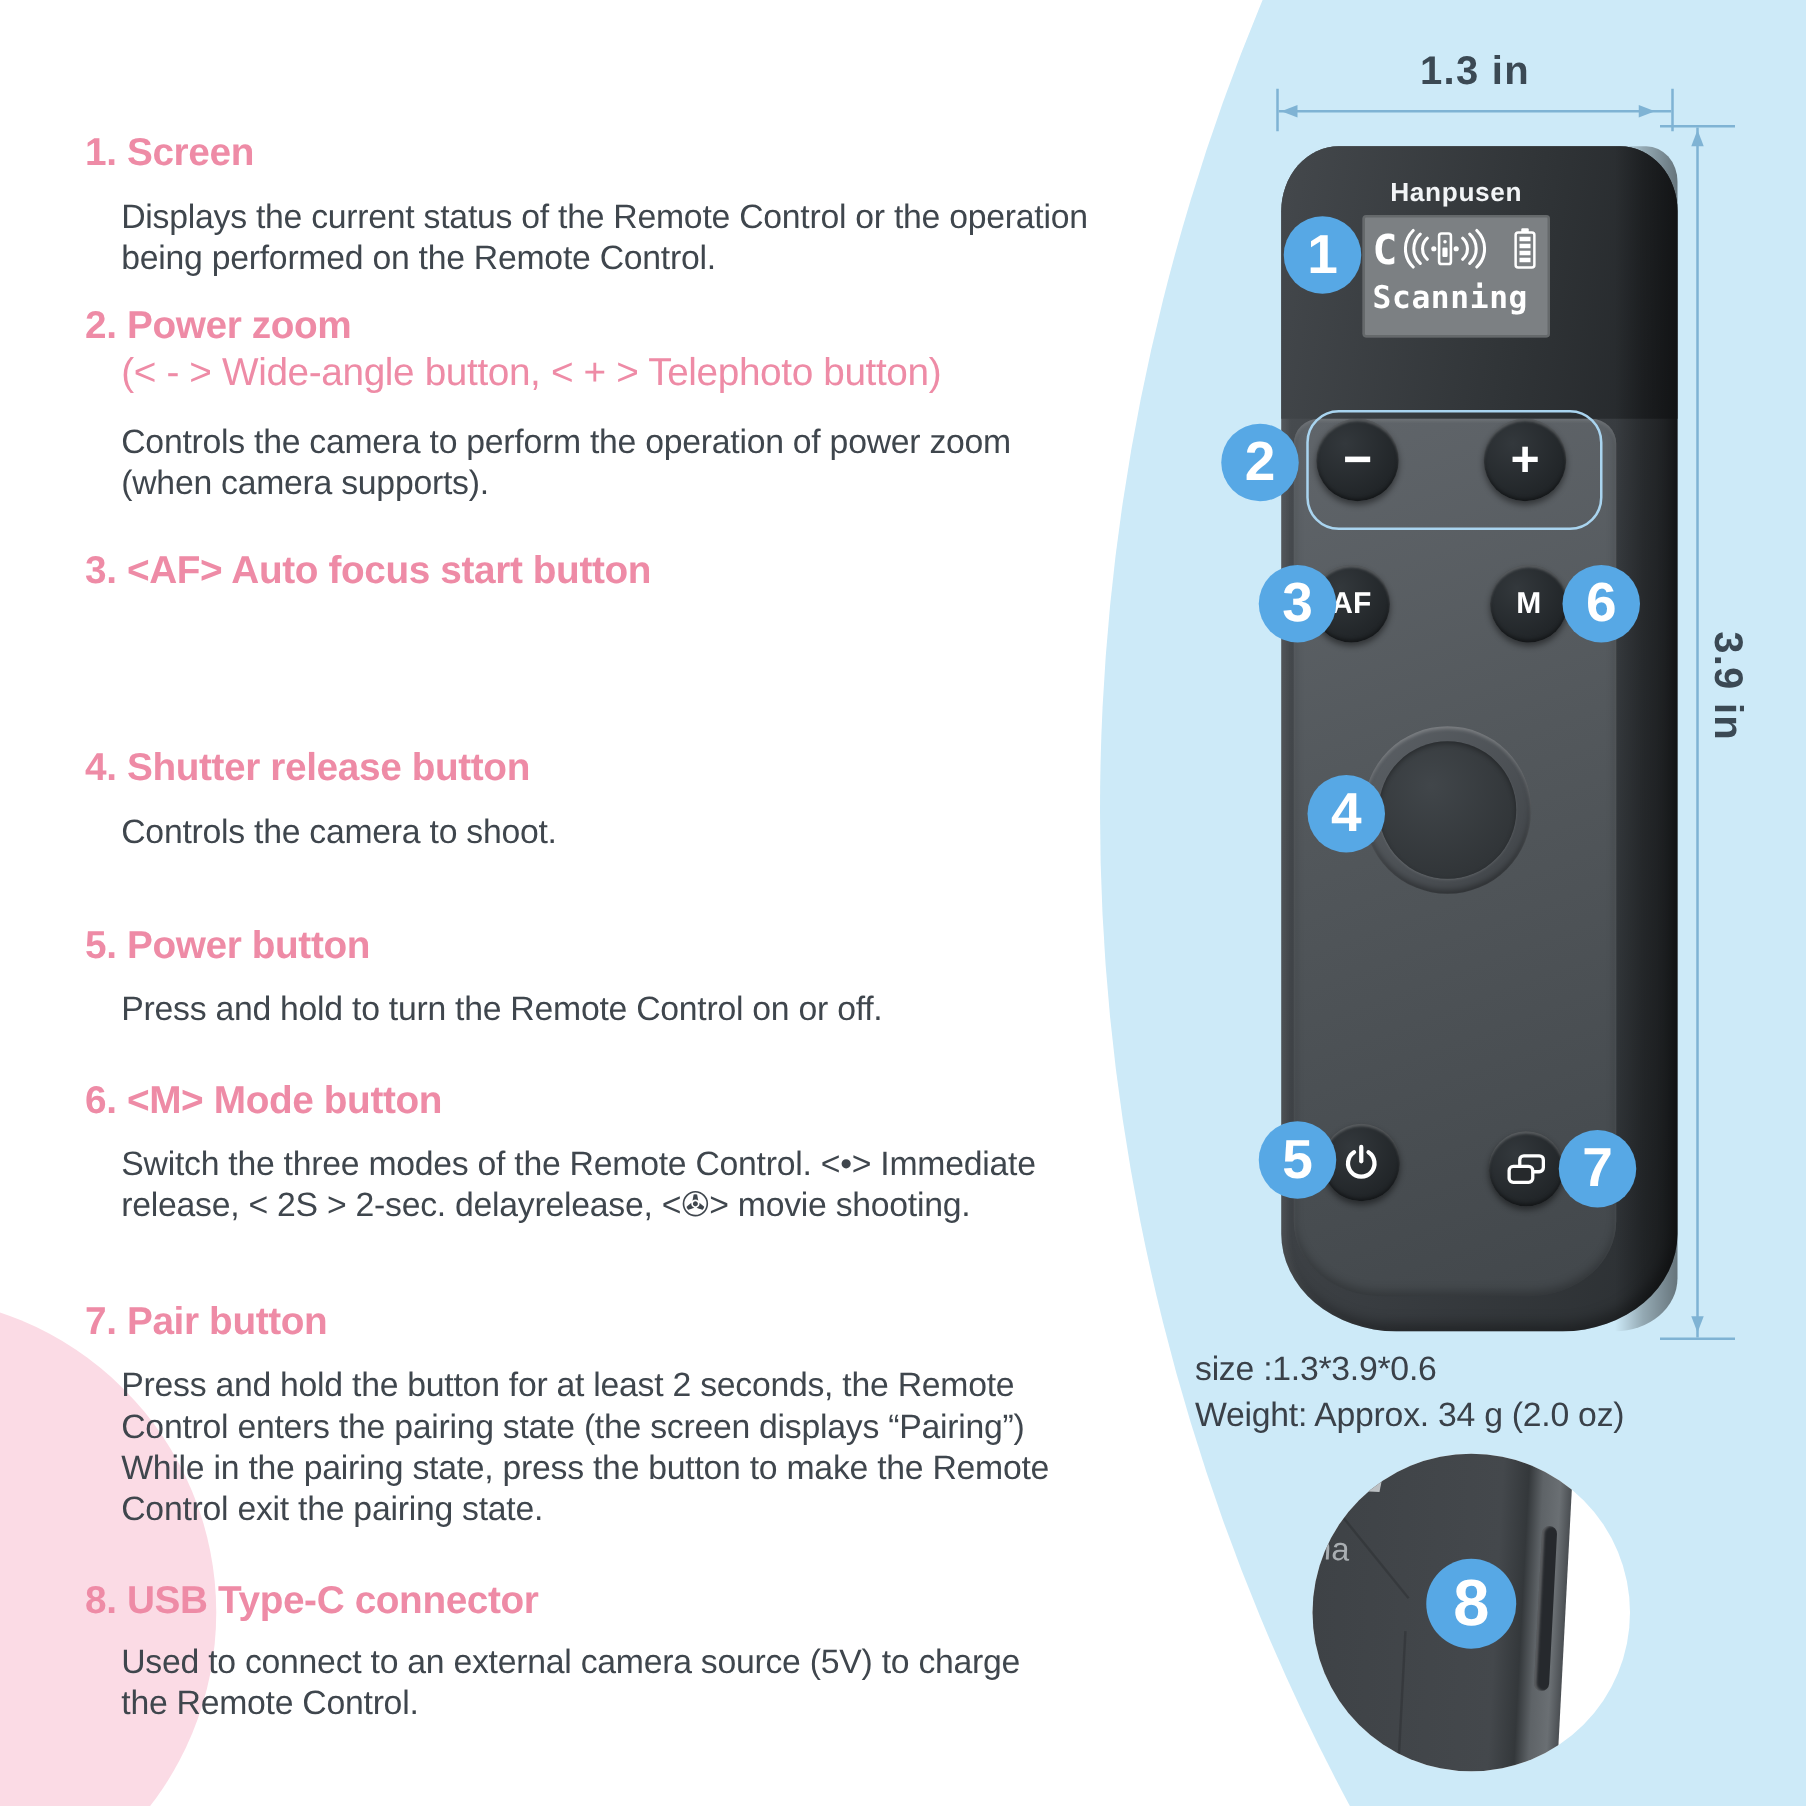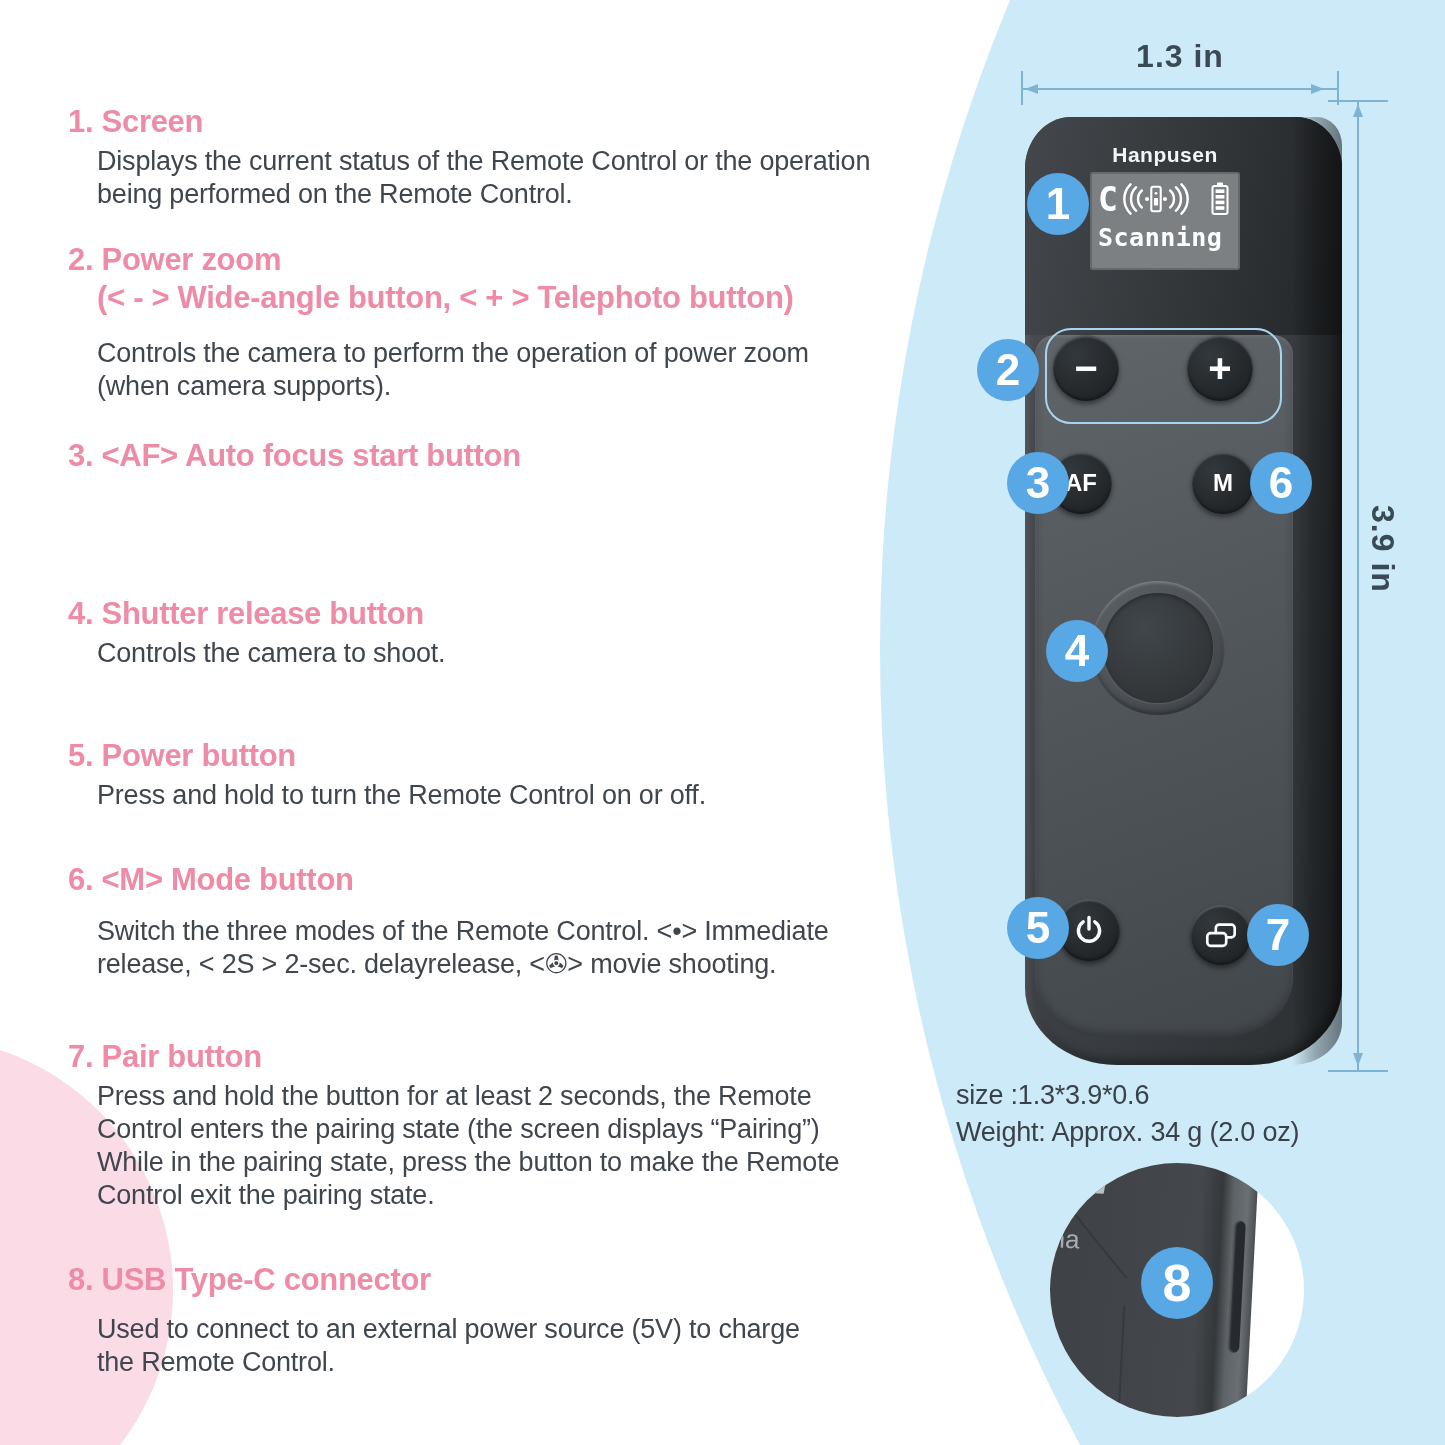--- a/index.html
+++ b/index.html
@@ -16,26 +16,26 @@
     position:absolute;left:-333px;top:1037px;width:506px;height:506px;
     border-radius:50%;background:#fbdbe5;
   }
   
   .sec{position:absolute;left:68px;width:900px;z-index:5;}
   .sec-title{
     color:#ee8ba6;font-size:31px;font-weight:700;line-height:38px;
     letter-spacing:-0.3px;white-space:pre-line;
   }
   .sec-sub{
-    color:#ee8ba6;font-size:31px;font-weight:700;line-height:38px;
+    color:#ee8ba6;font-size:31px;font-weight:400;line-height:38px;
     margin-left:29px;letter-spacing:-0.3px;white-space:pre-line;
   }
   .sec-body{
     color:#3f464d;font-size:27px;line-height:33px;margin-left:29px;
-    margin-top:4px;white-space:pre-line;letter-spacing:-0.2px;
+    margin-top:16px;white-space:pre-line;letter-spacing:-0.2px;
   }
   
   .dim{position:absolute;background:#7fb3d4;z-index:6;}
   .dim-arrow{position:absolute;width:0;height:0;z-index:6;}
   .dim-label-h{
     position:absolute;left:1080px;top:38px;width:200px;text-align:center;
     color:#3b4954;font-size:32px;font-weight:700;letter-spacing:1px;z-index:6;
   }
   .dim-label-v{
     position:absolute;left:1364px;top:505px;writing-mode:vertical-rl;
@@ -183,21 +183,21 @@
   <div class="sec" style="top:1038px;">
     <div class="sec-title">7. Pair button</div>
     <div class="sec-body">Press and hold the button for at least 2 seconds, the Remote
 Control enters the pairing state (the screen displays “Pairing”)
 While in the pairing state, press the button to make the Remote
 Control exit the pairing state.</div>
   </div>
 
   <div class="sec" style="top:1261px;">
     <div class="sec-title">8. USB Type-C connector</div>
-    <div class="sec-body" style="margin-top:14px;">Used to connect to an external power source (5V) to charge
+    <div class="sec-body" style="margin-top:14px;">Used to connect to an external camera source (5V) to charge
 the Remote Control.</div>
   </div>
 
   <div class="dim-label-h">1.3 in</div>
   <div class="dim" style="left:1023px;top:88px;width:314px;height:2px;"></div>
   <div class="dim" style="left:1021px;top:71px;width:2px;height:34px;"></div>
   <div class="dim" style="left:1337px;top:71px;width:2px;height:34px;"></div>
   <div class="dim-arrow" style="left:1025px;top:84px;border-top:5px solid transparent;border-bottom:5px solid transparent;border-right:13px solid #7fb3d4;"></div>
   <div class="dim-arrow" style="left:1311px;top:84px;border-top:5px solid transparent;border-bottom:5px solid transparent;border-left:13px solid #7fb3d4;"></div>
 

